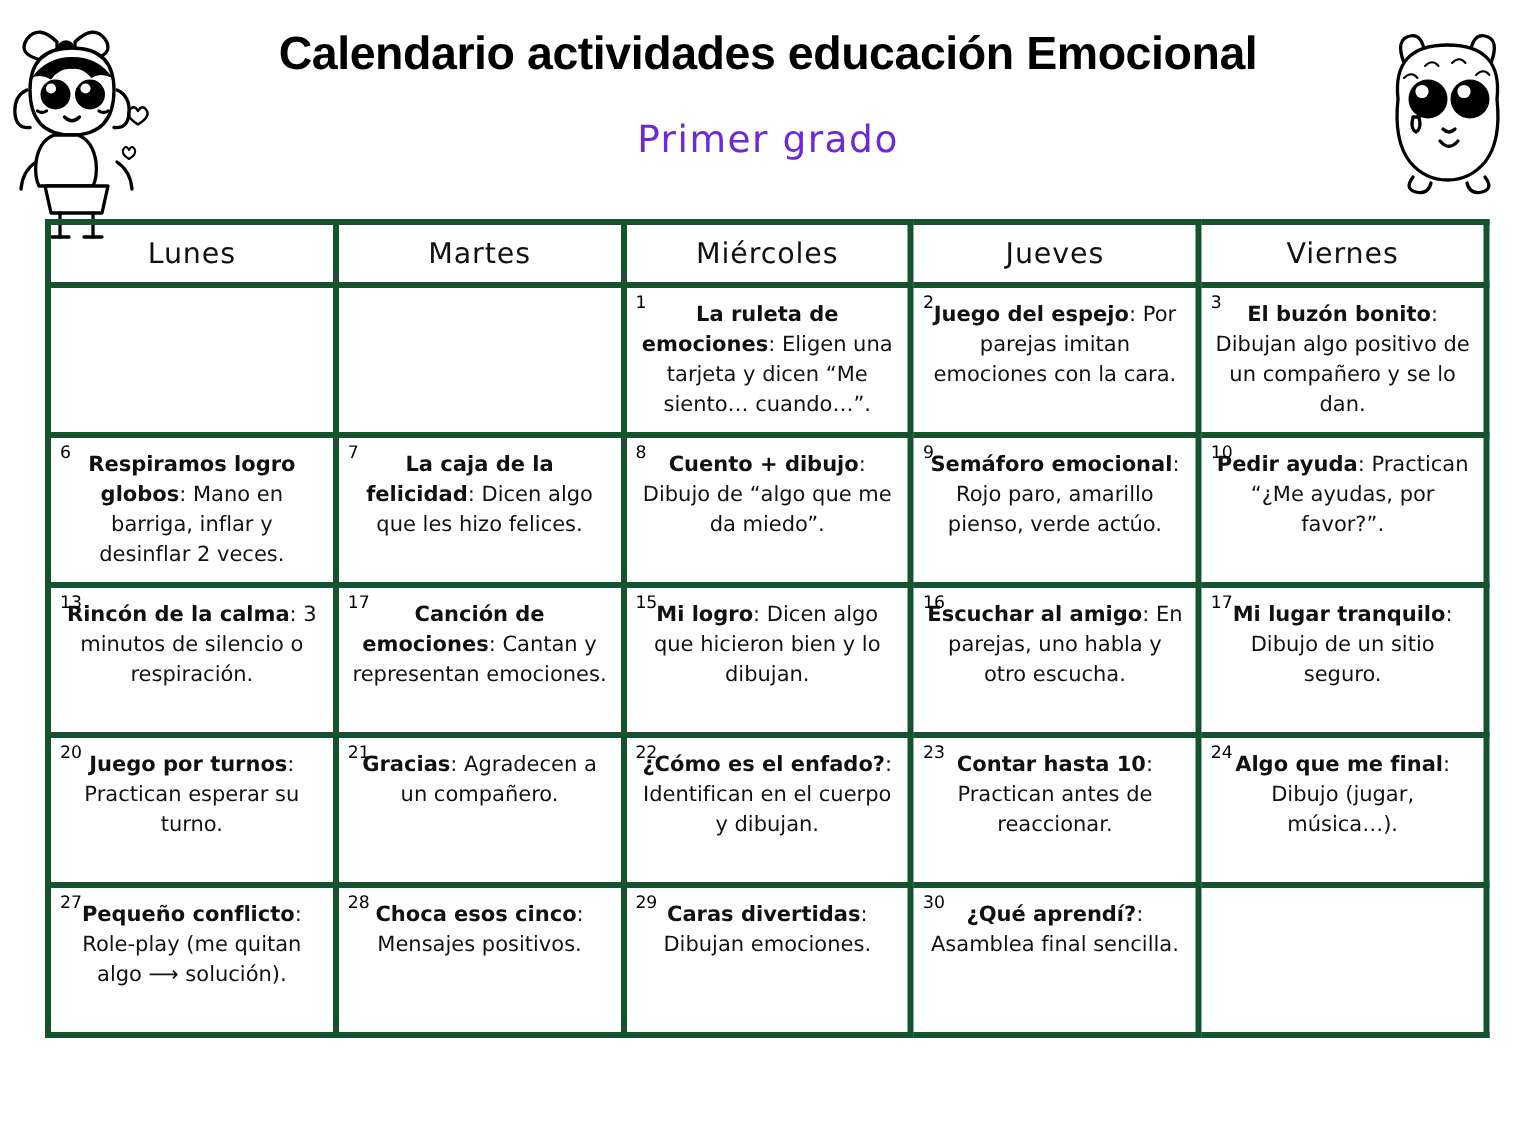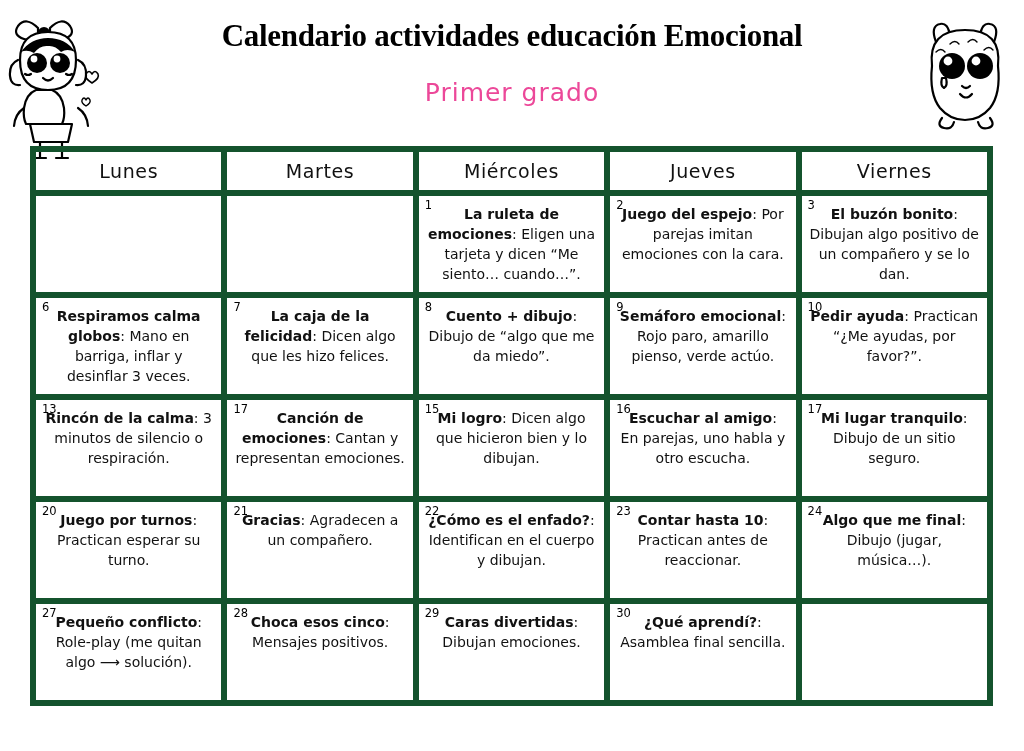--- a/index.html
+++ b/index.html
@@ -27,21 +27,21 @@
   .header {
     position: relative;
     height: 140px;
   }
   .main-title {
     position: absolute;
     left: 0;
     right: 0;
     top: 18px;
     text-align: center;
-    font-family: Liberation Serif, serif;
+    font-family: Liberation Sans, sans-serif;
     font-weight: bold;
     font-size: 31px;
     letter-spacing: -0.3px;
     color: #000;
     white-space: nowrap;
   }
   .subtitle-row {
     position: absolute;
     top: 78px;
     left: 0;
@@ -54,42 +54,42 @@
   .month-title {
     font-family: "DejaVu Sans", sans-serif;
     font-size: 29px;
     letter-spacing: 1px;
     color: #000;
   }
   .grade-title {
     font-family: "DejaVu Sans", sans-serif;
     font-size: 25px;
     letter-spacing: 1px;
-    color: #ec4899;
+    color: #6d28d9;
   }
 
   
   .deco {
     position: absolute;
     top: 8px;
   }
   .deco.left { left: 8px; }
   .deco.right { right: 8px; }
 
   
   .calendar {
     position: absolute;
     left: 30px;
     top: 146px;
     width: 963px;
     border-collapse: collapse;
     table-layout: fixed;
   }
   .calendar th, .calendar td {
-    border: 6px solid #14532d;
+    border: 4px solid #14532d;
     vertical-align: top;
     padding: 0;
   }
   .calendar th {
     height: 38px;
     font-family: "DejaVu Sans", sans-serif;
     font-weight: normal;
     font-size: 19px;
     letter-spacing: 0.6px;
     text-align: center;
@@ -243,21 +243,21 @@
             <span class="daynum">3</span>
             <div class="cell-inner">
               <span class="txt"><span class="act">El buzón bonito</span><span>: Dibujan algo positivo de un compañero y se lo dan.</span></span>
             </div>
           </td>
         </tr>
         <tr class="week">
           <td>
             <span class="daynum">6</span>
             <div class="cell-inner">
-              <span class="txt"><span class="act">Respiramos calma globos</span><span>: Mano en barriga, inflar y desinflar 3 veces.</span></span>
+              <span class="txt"><span class="act">Respiramos logro globos</span><span>: Mano en barriga, inflar y desinflar 2 veces.</span></span>
             </div>
           </td>
           <td>
             <span class="daynum">7</span>
             <div class="cell-inner">
               <span class="txt"><span class="act">La caja de la felicidad</span><span>: Dicen algo que les hizo felices.</span></span>
             </div>
           </td>
           <td>
             <span class="daynum">8</span>

